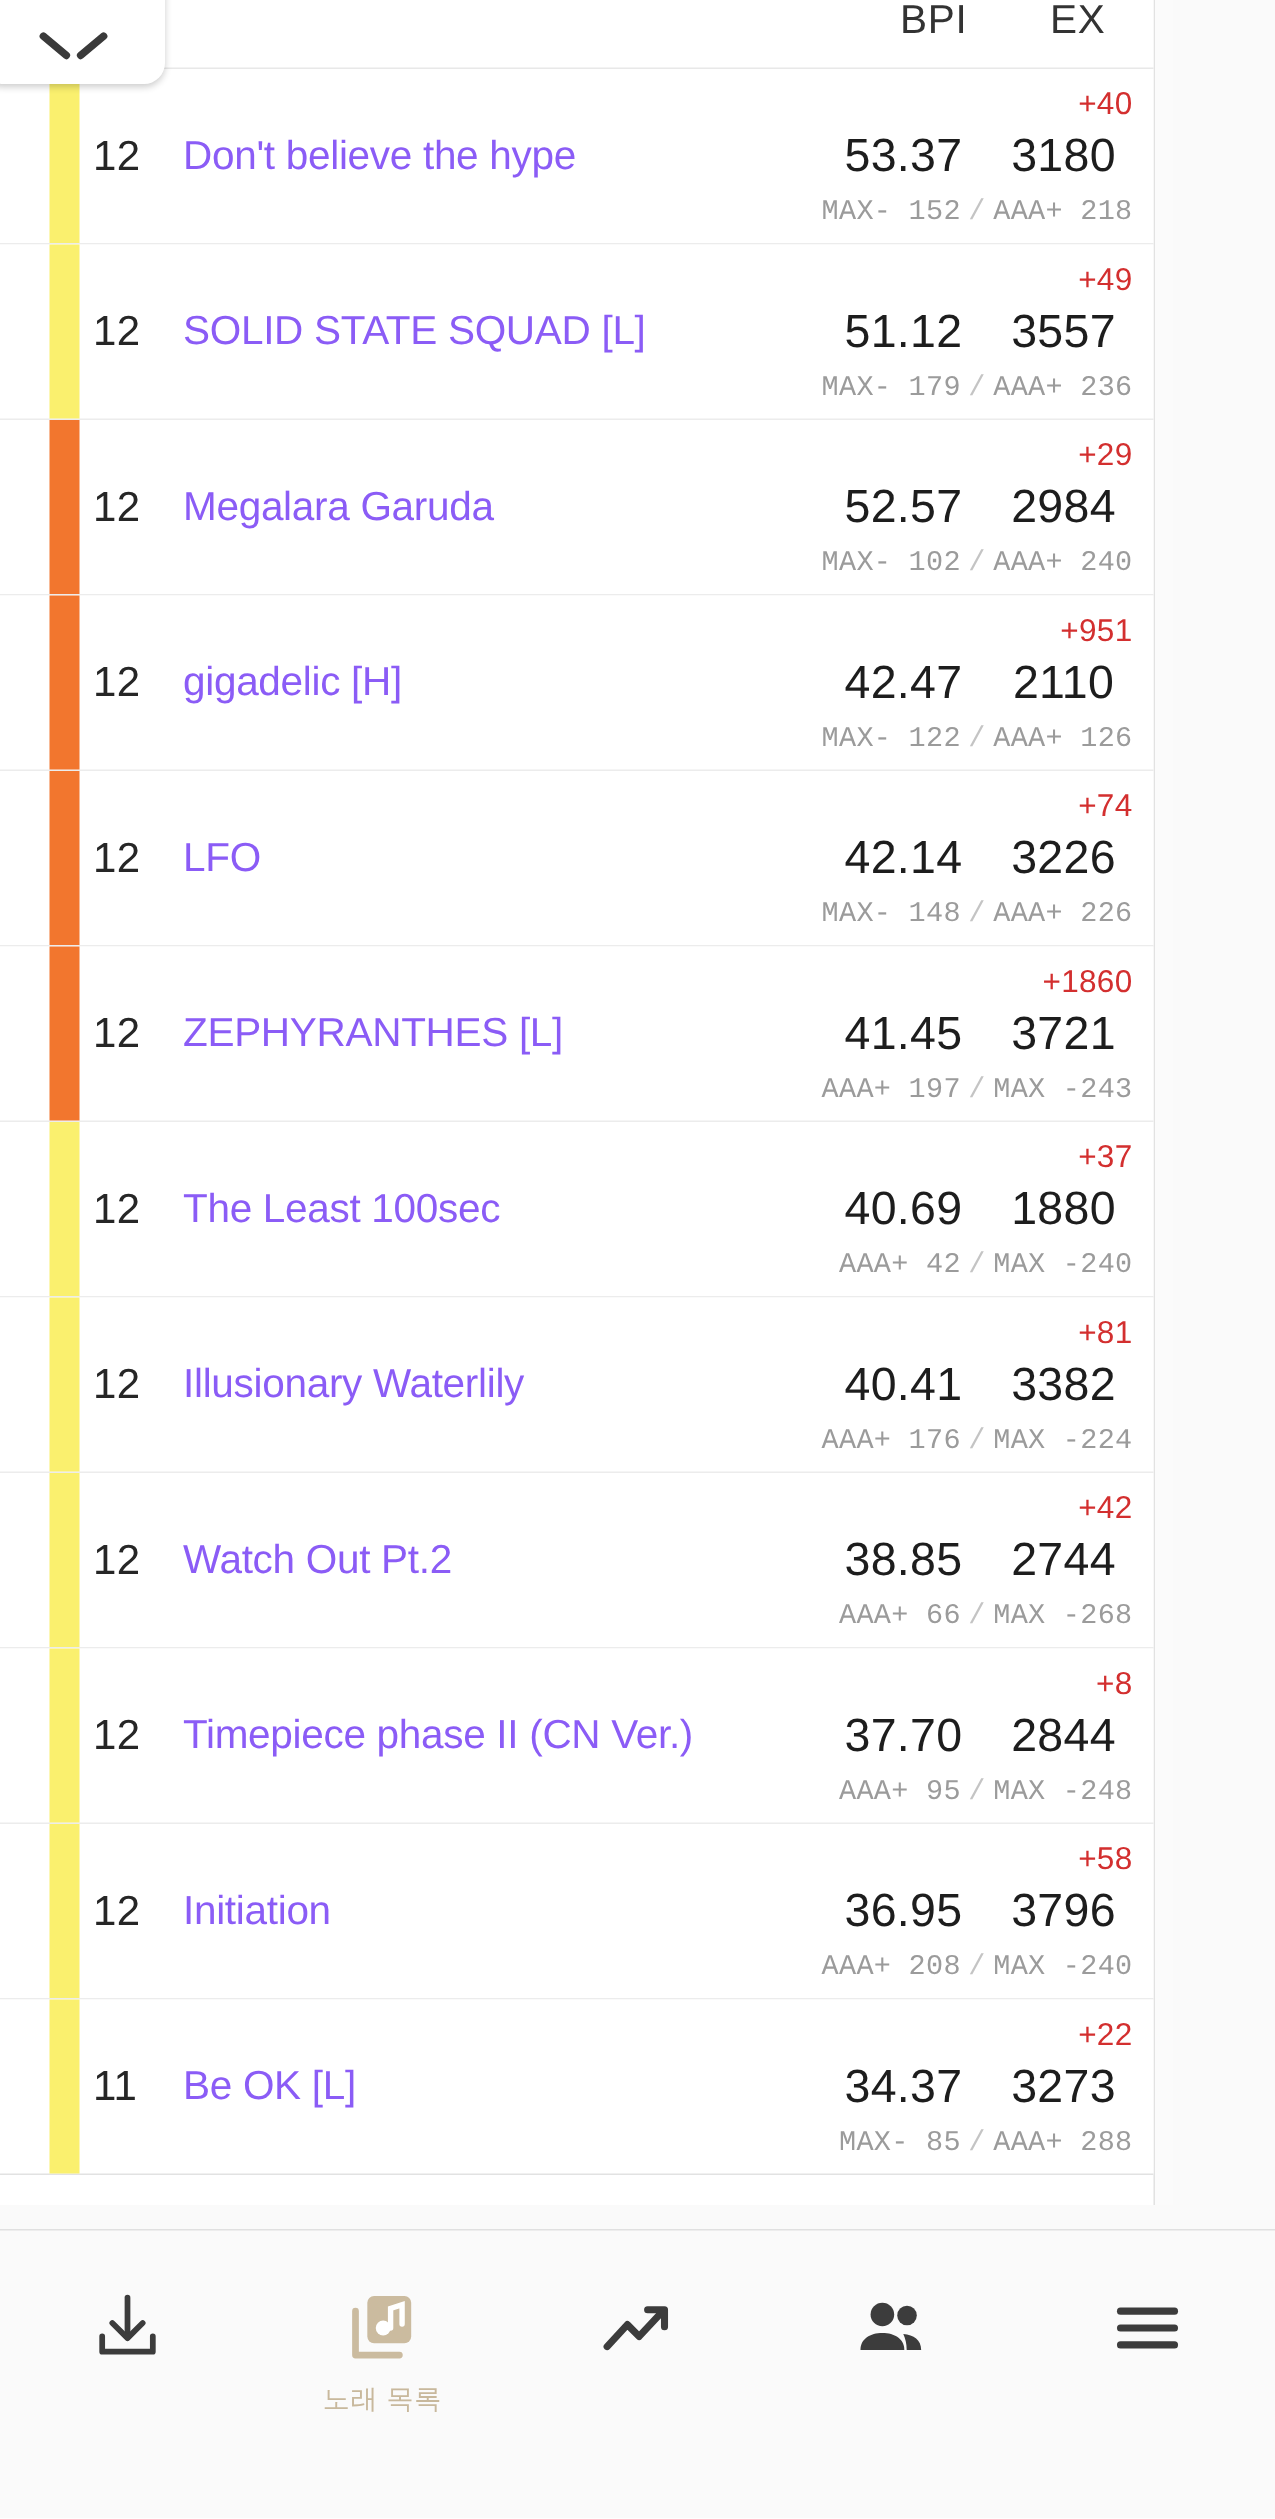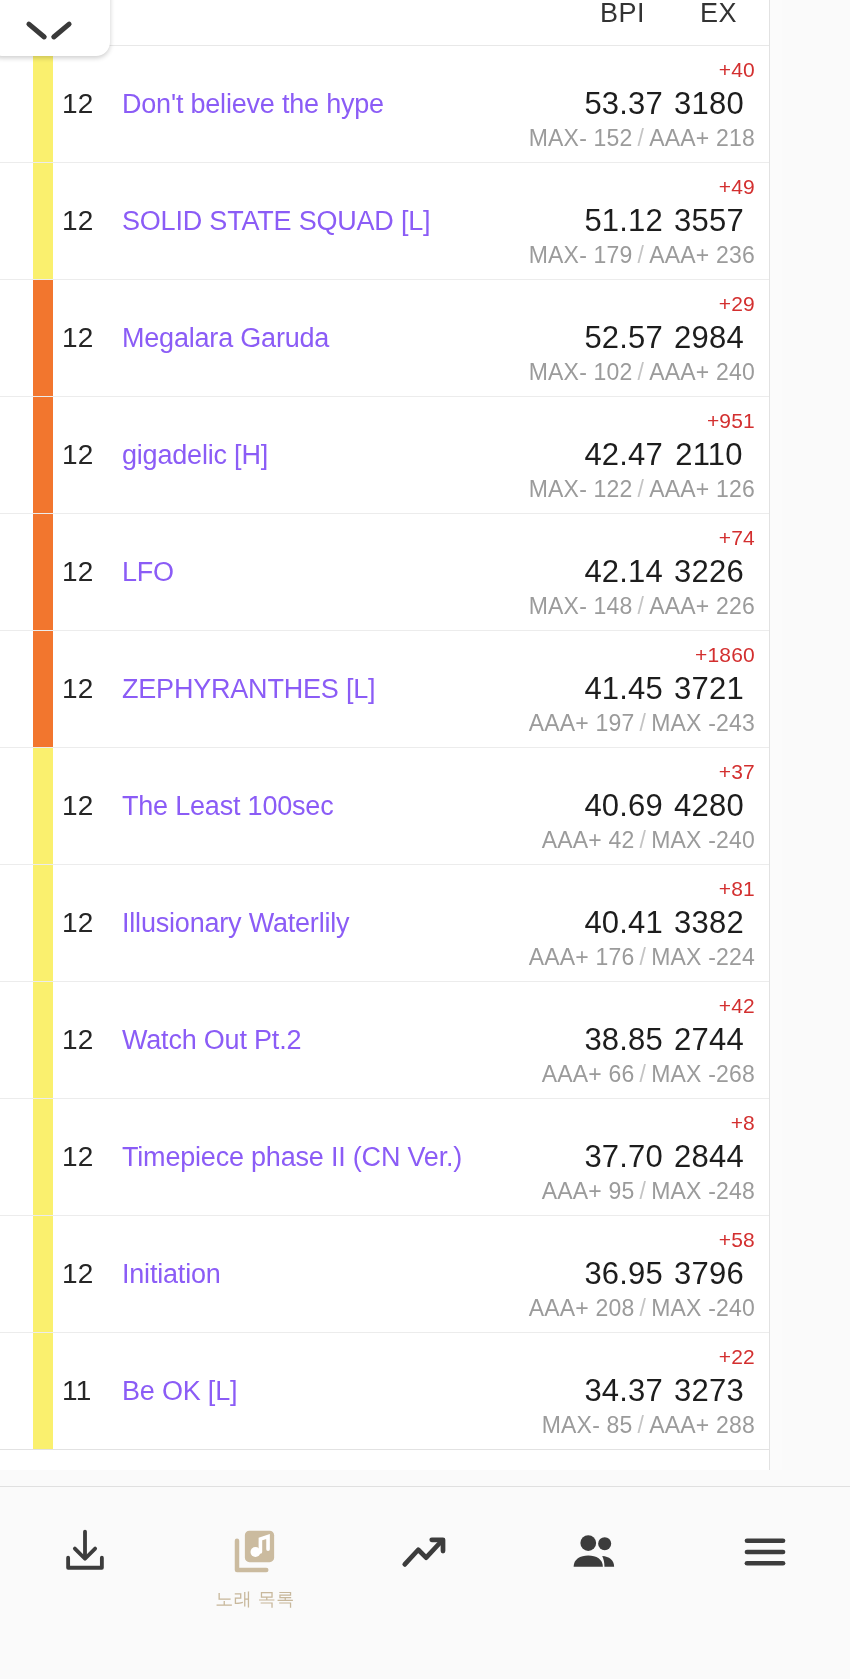--- a/index.html
+++ b/index.html
@@ -156,31 +156,32 @@
   .nums {
     position: absolute;
     right: 14px;
     top: 50%;
     transform: translateY(-50%);
     font-size: 31px;
     color: #1d1d1d;
     letter-spacing: 0.2px;
     white-space: nowrap;
   }
-  .nums .bpi { display: inline-block; min-width: 100px; text-align: right; }
+  .nums .bpi { display: inline-block; min-width: 100px; }
   .nums .ex  { display: inline-block; min-width: 92px;  text-align: center; }
 
   .sub {
     position: absolute;
     right: 14px;
     bottom: 10px;
-    font-size: 23px;
+    font-size: 19px;
     color: #9b9b9b;
     letter-spacing: 0.2px;
     white-space: nowrap;
+    font-family: Liberation Mono, monospace;
   }
   .sub .sep { color: #c4c4c4; padding: 0 5px; }
 
   
   .bottom-nav {
     position: absolute;
     left: 0;
     bottom: 0;
     width: 850px;
     height: 193px;
@@ -270,21 +271,21 @@
           <span class="title">ZEPHYRANTHES [L]</span>
           <span class="delta">+1860</span>
           <span class="nums"><span class="bpi">41.45</span><span class="ex">3721</span></span>
           <span class="sub"><span>AAA+ 197</span><span class="sep">/</span><span>MAX -243</span></span>
         </div>
         <div class="row">
           <span class="lamp yellow"></span>
           <span class="lv">12</span>
           <span class="title">The Least 100sec</span>
           <span class="delta">+37</span>
-          <span class="nums"><span class="bpi">40.69</span><span class="ex">4280</span></span>
+          <span class="nums"><span class="bpi">40.69</span><span class="ex">1880</span></span>
           <span class="sub"><span>AAA+ 42</span><span class="sep">/</span><span>MAX -240</span></span>
         </div>
         <div class="row">
           <span class="lamp yellow"></span>
           <span class="lv">12</span>
           <span class="title">Illusionary Waterlily</span>
           <span class="delta">+81</span>
           <span class="nums"><span class="bpi">40.41</span><span class="ex">3382</span></span>
           <span class="sub"><span>AAA+ 176</span><span class="sep">/</span><span>MAX -224</span></span>
         </div>

